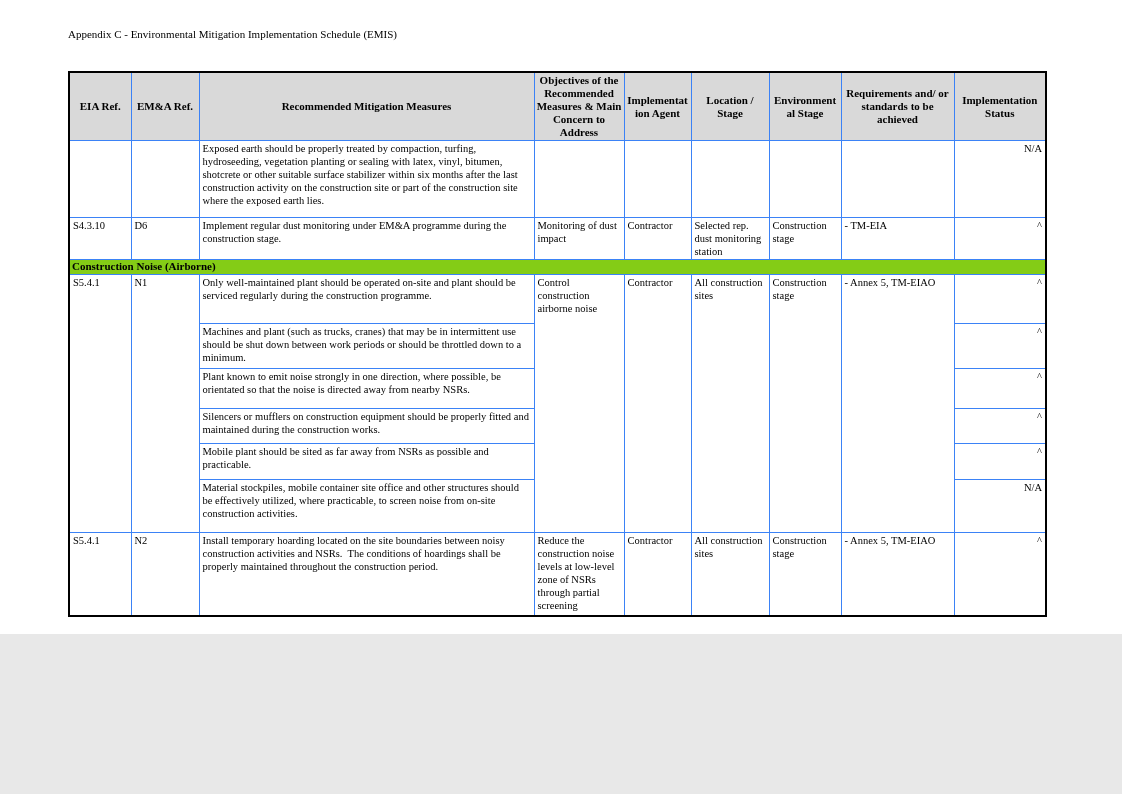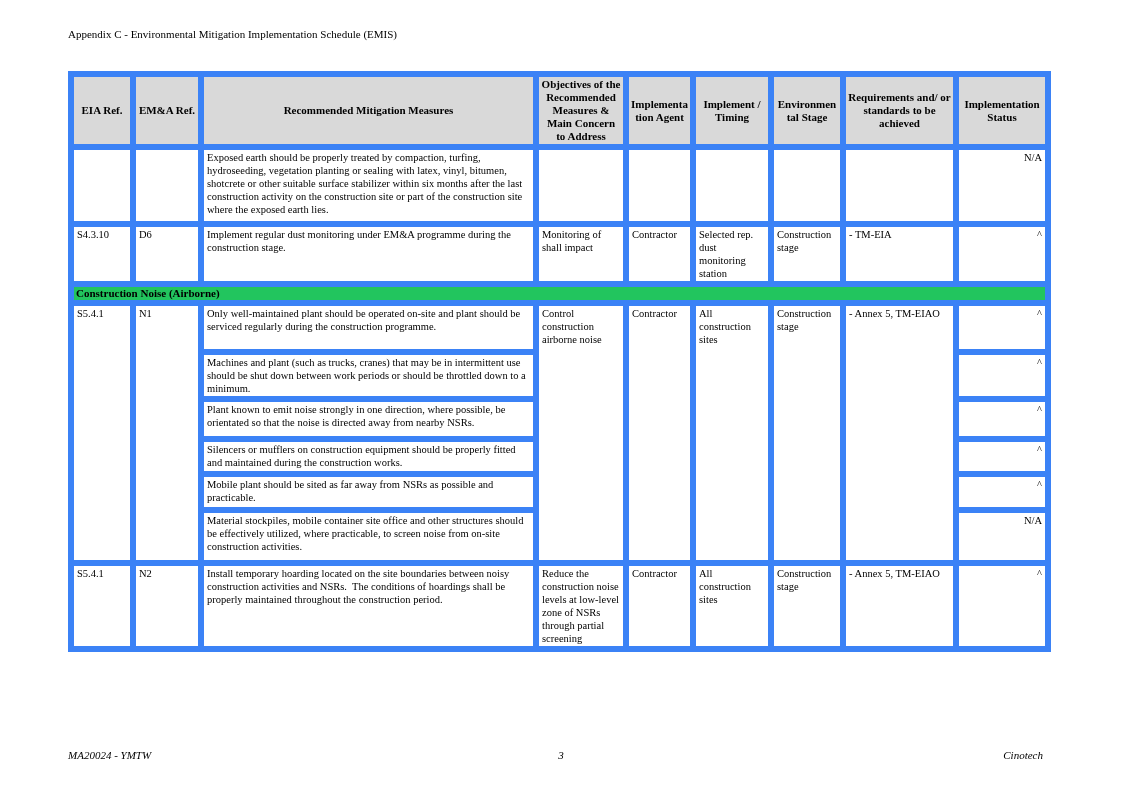--- a/index.html
+++ b/index.html
@@ -1,59 +1,59 @@
 <!DOCTYPE html>
 <html><head>
 <meta charset="utf-8">
 <style>
   * { margin:0; padding:0; box-sizing:border-box; }
   html,body { background:#e8e8e8; }
   .page {
     position:relative;
-    width:1122px; height:794px;
+    width:1122px; height:634px;
     background:#ffffff;
     font-family:"Liberation Serif", serif;
     color:#000;
     margin:0 auto;
     overflow:hidden;
   }
   .doc-header {
     position:absolute; left:68px; top:28px;
     font-size:11px;
   }
   table.emis {
     position:absolute; left:68px; top:71px;
     width:977px;
     border-collapse:collapse;
     table-layout:fixed;
     border:2px solid #000;
   }
   table.emis th, table.emis td {
-    border:6px solid #3b82f6;
+    border:1px solid #3b82f6;
     font-size:10.5px;
     line-height:13px;
     vertical-align:top;
     padding:1px 3px;
     overflow:hidden;
     white-space:pre-wrap;
   }
   table.emis th {
     font-weight:bold;
     font-size:11px;
     text-align:center;
     vertical-align:middle;
     background:#d9d9d9;
     padding:1px 2px;
   }
   th.brk { word-break:break-all;margin-left:21px; }
   td.center { text-align:left; }
   td.status { text-align:right; }
   td.indent { padding-left:9px; }
   tr.section-row td {
-    background:#22c55e;
+    background:#84cc16;
     font-weight:bold;
     font-size:11px;
     padding:0 2px;
     text-align:left;
   }
   .doc-footer span {
     position:absolute;
     font-size:11px;
     top:749px;
     font-style:italic;
@@ -81,21 +81,21 @@
         <col style="width:113px">
         <col style="width:92px">
     </colgroup>
     <thead>
       <tr style="height:65px">
         <th>EIA Ref.</th>
         <th>EM&amp;A Ref.</th>
         <th>Recommended Mitigation Measures</th>
         <th>Objectives of the Recommended Measures &amp; Main Concern to Address</th>
         <th class="brk">Implementation Agent</th>
-        <th>Implement / Timing</th>
+        <th>Location / Stage</th>
         <th class="brk">Environmental Stage</th>
         <th>Requirements and/ or standards to be achieved</th>
         <th>Implementation Status</th>
       </tr>
     </thead>
     <tbody>
 
       <tr style="height:77px">
         <td></td>
         <td></td>
@@ -105,21 +105,21 @@
         <td></td>
         <td></td>
         <td></td>
         <td class="status">N/A</td>
       </tr>
 
       <tr style="height:39px">
         <td class="center">S4.3.10</td>
         <td class="center">D6</td>
         <td>Implement regular dust monitoring under EM&amp;A programme during the construction stage.</td>
-        <td>Monitoring of shall impact</td>
+        <td>Monitoring of dust impact</td>
         <td class="center">Contractor</td>
         <td class="center">Selected rep. dust monitoring station</td>
         <td class="center">Construction stage</td>
         <td>- TM-EIA</td>
         <td class="status">^</td>
       </tr>
 
       <tr class="section-row" style="height:15px">
         <td colspan="9">Construction Noise (Airborne)</td>
       </tr>

